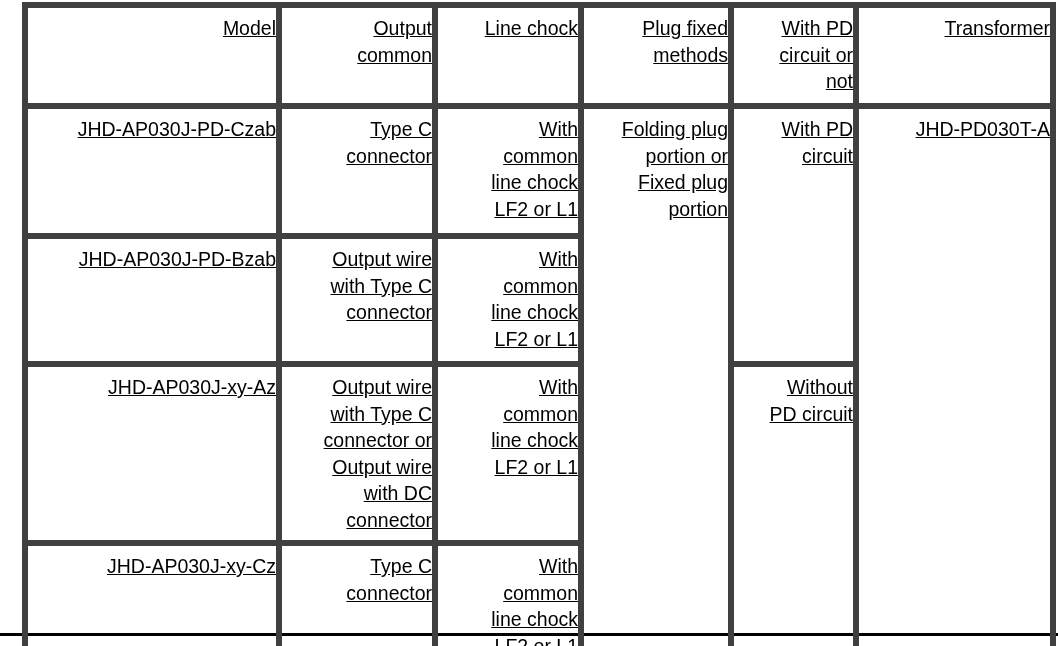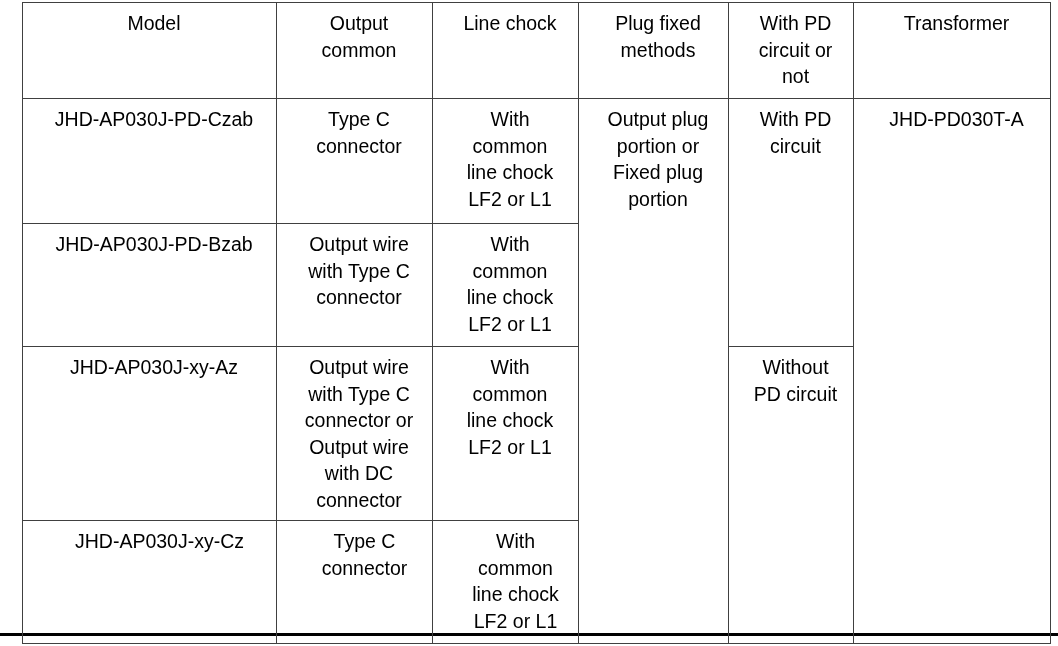--- a/index.html
+++ b/index.html
@@ -37,27 +37,28 @@
   table.spec-table {
     border-collapse: collapse;
     table-layout: fixed;
     width: 1028px;
     font-size: 19.5px;
     line-height: 1.36;
   }
 
   table.spec-table td,
   table.spec-table th {
-    border: 1px solid #404040;
+    border: 6px solid #404040;
     vertical-align: top;
-    text-align: center;
+    text-align: right;
     font-weight: normal;
     padding: 7px 0 7px 9px;
     word-wrap: break-word;
     overflow-wrap: break-word;
+    text-decoration: underline;
   }
 
   
   col.c-model       { width: 254px; }
   col.c-output      { width: 156px; }
   col.c-chock       { width: 146px; }
   col.c-plug        { width: 150px; }
   col.c-pd          { width: 125px; }
   col.c-transformer { width: 197px; }
 
@@ -122,21 +123,21 @@
           <span class="cell-text">Type C
 connector</span>
         </td>
         <td>
           <span class="cell-text">With
 common
 line chock
 LF2 or L1</span>
         </td>
         <td rowspan="4">
-          <span class="cell-text">Output plug
+          <span class="cell-text">Folding plug
 portion or
 Fixed plug
 portion</span>
         </td>
         <td rowspan="2">
           <span class="cell-text">With PD
 circuit</span>
         </td>
         <td rowspan="4">
           <span class="cell-text">JHD-PD030T-A</span>

